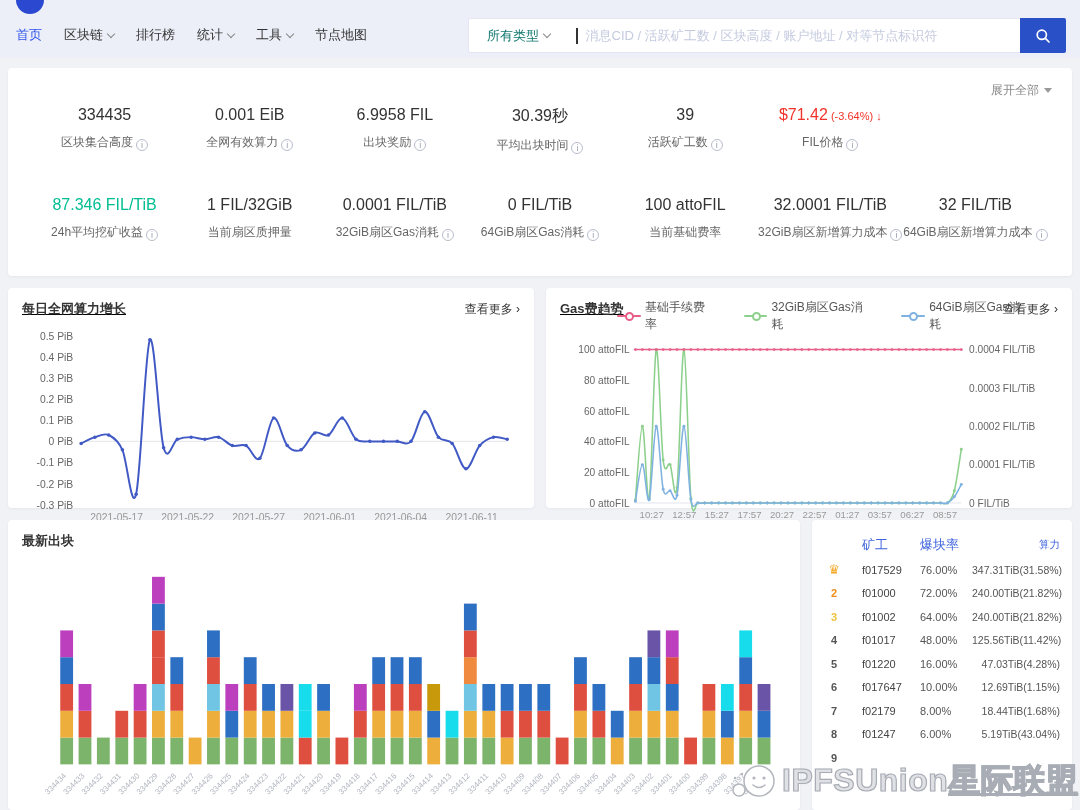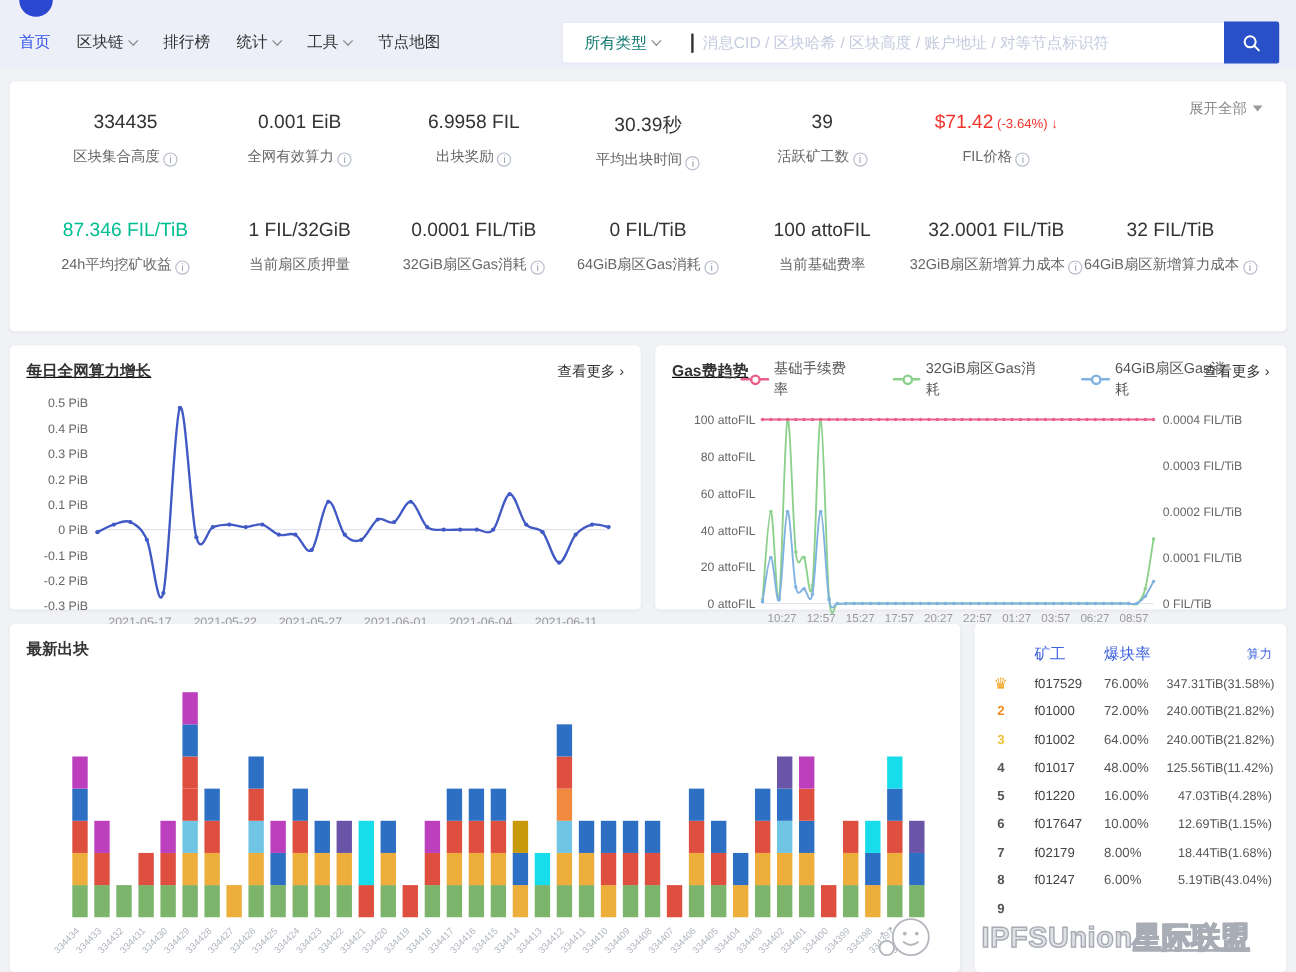--- a/index.html
+++ b/index.html
@@ -24,21 +24,21 @@
     display:flex; align-items:center; justify-content:center; cursor:pointer; border-radius:0 2px 2px 0; }
 
   
   .stats-card { position:relative; margin:10px 8px 0 8px; background:#fff; border-radius:4px;
     padding:14px 24px 24px 24px; height:208px; box-shadow:0 1px 3px rgba(30,40,90,.05); }
   .expand { position:absolute; top:14px; right:20px; font-size:12px; color:#888; cursor:pointer;
     display:flex; align-items:center; gap:5px; }
   .tri-down { width:0; height:0; border-left:4px solid transparent; border-right:4px solid transparent;
     border-top:5px solid #999; }
   .stat-grid { display:grid; grid-template-columns:repeat(7,1fr); }
-  .stat-grid.row1 { margin-top:12px; }
+  .stat-grid.row1 { margin-top:24px; }
   .stat-grid.row2 { margin-top:42px; }
   .stat-cell { text-align:center; }
   .stat-value { font-size:16px; color:#333; font-weight:500; }
   .stat-value.green { color:#00be92; }
   .stat-value.red { color:#f0342a; }
   .stat-extra { font-size:11px; }
   .stat-label { margin-top:10px; font-size:12px; color:#666; display:flex; justify-content:center;
     align-items:flex-end; gap:3px; }
   .inf { display:inline-block; width:12px; height:12px; border:1px solid #b8bdcb; border-radius:50%;
     font-size:9px; line-height:10px; color:#9aa0b0; text-align:center; font-style:normal; }
@@ -70,22 +70,22 @@
   .rank { text-align:center; font-weight:bold; font-size:11px; color:#555; }
   .rank.crown { color:#f5a623; font-size:13px; }
   .rank.r2 { color:#f08c1b; }
   .rank.r3 { color:#eec23c; }
   .dash { width:13px; height:4px; border-radius:2px; }
   .td-miner { color:#444; cursor:pointer; }
 
   
   .watermark { position:absolute; left:726px; top:758px; z-index:40; display:flex; align-items:center;
     pointer-events:none; }
-  .wm-text { font-size:24px; font-weight:bold; letter-spacing:.5px; color:rgba(255,255,255,.45);
-    -webkit-text-stroke:1.2px #a8acb5; text-shadow:0 0 1px rgba(150,155,165,.55); white-space:nowrap;margin-left:36px; }
+  .wm-text { font-size:32px; font-weight:bold; letter-spacing:.5px; color:rgba(255,255,255,.45);
+    -webkit-text-stroke:1.2px #a8acb5; text-shadow:0 0 1px rgba(150,155,165,.55); white-space:nowrap; }
   .wm-cn { text-decoration:underline; }
 </style>
 </head>
 <body>
 
 <header class="topbar">
   <div class="logo-circle"></div>
   <nav class="nav" id="navBar">
       <a class="nav-item active">
         <span>首页</span>
@@ -108,21 +108,21 @@
       <a class="nav-item">
         <span>节点地图</span>
       </a>
     </nav>
   <div class="search">
     <div class="search-type">
       <span>所有类型</span>
       <i class="caret"></i>
     </div>
     <div class="cursor-bar"></div>
-    <div class="placeholder">消息CID / 区块哈希 / 区块高度 / 账户地址 / 对等节点标识符</div>
+    <div class="placeholder">消息CID / 活跃矿工数 / 区块高度 / 账户地址 / 对等节点标识符</div>
     <button class="search-btn">
       <svg width="16" height="16" viewBox="0 0 16 16">
         <circle cx="6.8" cy="6.8" r="4.6" fill="none" stroke="#fff" stroke-width="1.7"></circle>
         <line x1="10.4" y1="10.4" x2="14" y2="14" stroke="#fff" stroke-width="1.7" stroke-linecap="round"></line>
       </svg>
     </button>
   </div>
 </header>
 
 <section class="stats-card">

